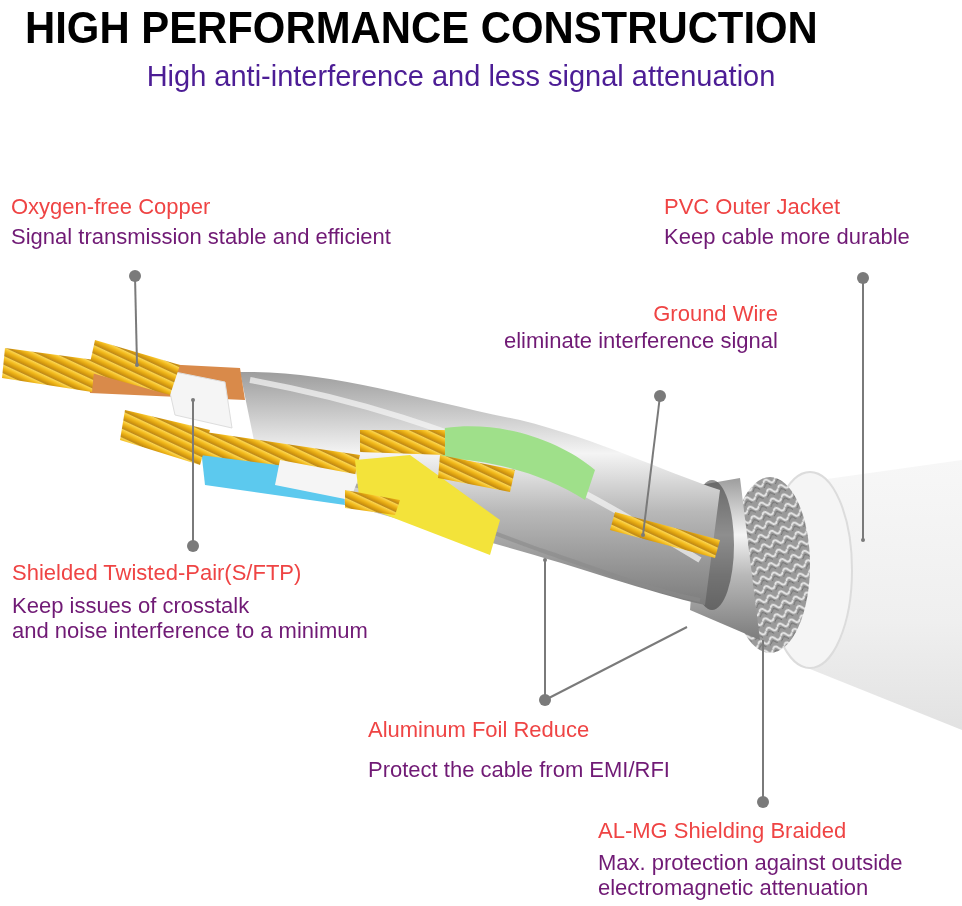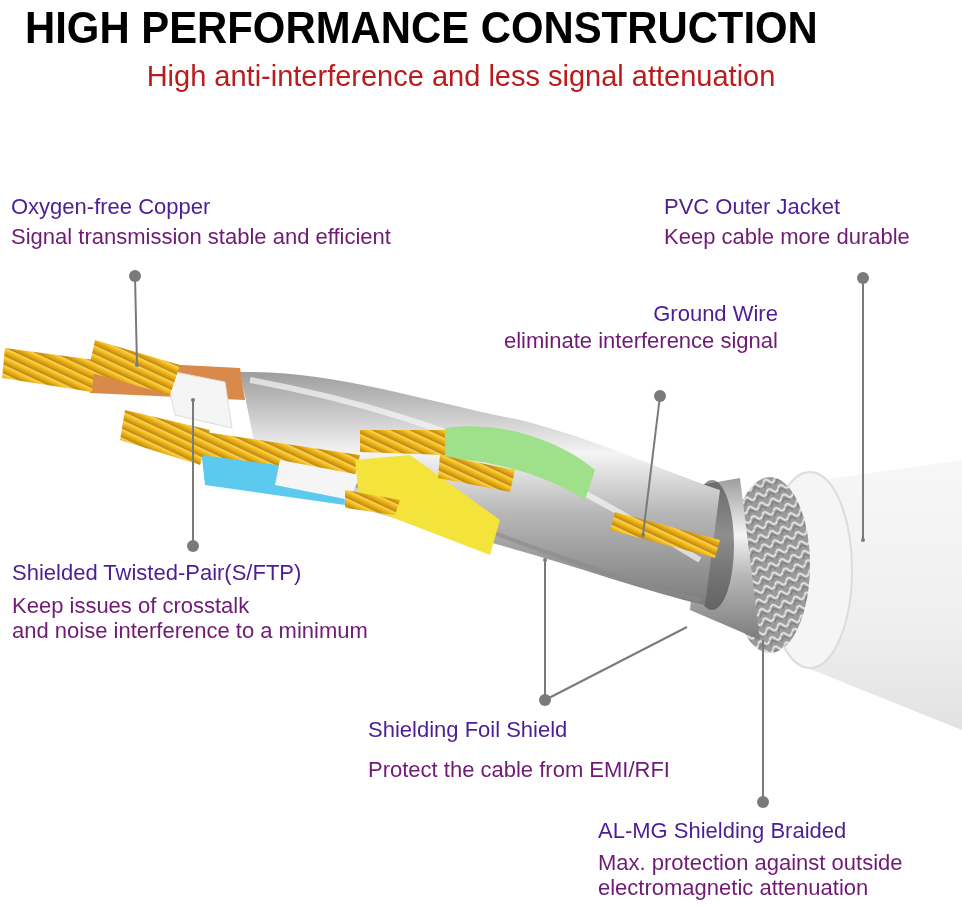--- a/index.html
+++ b/index.html
@@ -1,20 +1,20 @@
 <!DOCTYPE html>
 <html><head>
 <meta charset="utf-8">
 <style>
   html,body{margin:0;padding:0;background:#fff;}
   body{width:962px;height:906px;position:relative;overflow:hidden;font-family:"Liberation Sans",sans-serif;}
   .title{position:absolute;left:0;top:2px;width:922px;text-align:center;font-weight:bold;font-size:45px;color:#000;letter-spacing:0px;transform:scaleX(0.93);transform-origin:left top;left:25px;text-align:left;white-space:nowrap;}
-  .subtitle{position:absolute;left:0;width:922px;top:60px;text-align:center;font-size:29px;color:#b91c1c;white-space:nowrap;}
+  .subtitle{position:absolute;left:0;width:922px;top:60px;text-align:center;font-size:29px;color:#4c1d95;white-space:nowrap;}
   .label{position:absolute;white-space:nowrap;}
-  .label .h{font-size:22px;color:#4c1d95;line-height:28px;}
+  .label .h{font-size:22px;color:#ef4444;line-height:28px;}
   .label .d{font-size:22px;color:#701a75;line-height:25px;}
   svg.art{position:absolute;left:0;top:0;}
 </style>
 </head>
 <body>
 
 <div class="title">HIGH PERFORMANCE CONSTRUCTION</div>
 <div class="subtitle">High anti-interference and less signal attenuation</div>
 
 <svg class="art" width="962" height="906" viewBox="0 0 962 906">
@@ -137,21 +137,21 @@
   <div class="d">eliminate interference signal</div>
 </div>
 
 <div class="label" style="left:12px;top:559px;">
   <div class="h">Shielded Twisted-Pair(S/FTP)</div>
   <div class="d" style="margin-top:6px;">Keep issues of crosstalk</div>
   <div class="d">and noise interference to a minimum</div>
 </div>
 
 <div class="label" style="left:368px;top:716px;">
-  <div class="h">Shielding Foil Shield</div>
+  <div class="h">Aluminum Foil Reduce</div>
   <div class="d" style="margin-top:13px;">Protect the cable from EMI/RFI</div>
 </div>
 
 <div class="label" style="left:598px;top:817px;">
   <div class="h">AL-MG Shielding Braided</div>
   <div class="d" style="margin-top:5px;">Max. protection against outside</div>
   <div class="d">electromagnetic attenuation</div>
 </div>
 
 </body></html>

